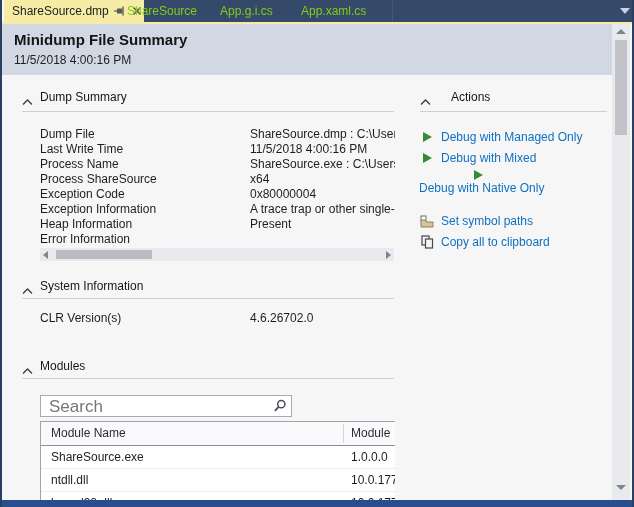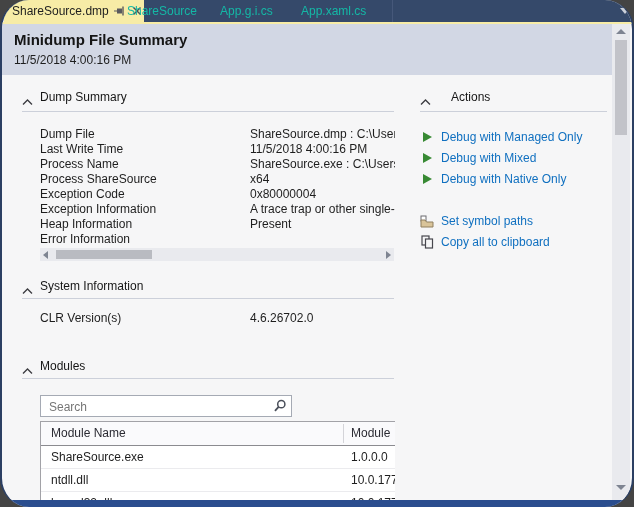--- a/index.html
+++ b/index.html
@@ -1,29 +1,28 @@
 <!DOCTYPE html>
 <html><head>
 <meta charset="utf-8">
 <style>
   html,body{margin:0;padding:0;background:#444;}
   .window{
     position:relative;width:634px;height:507px;overflow:hidden;
     font-family:"Liberation Sans",sans-serif;color:#1e1e1e;
     background:#f6f6f7;border-left:2px solid #2b3f63;border-right:2px solid #2b3f63;
     box-sizing:border-box;
-    border-radius:29px;
   }
   
   .tabbar{position:absolute;top:0;left:-2px;width:634px;height:22px;background:#35496a;margin-left:2px;left:0;}
   .tab-active{position:absolute;left:0;top:0;width:140px;height:22px;background:#f7eca6;
     display:flex;align-items:center;box-sizing:border-box;padding-left:8px;font-size:12px;color:#1e1e1e;}
   .tab-active .lbl{flex:0 0 auto;}
   .tab-ico{display:inline-flex;align-items:center;justify-content:center;width:16px;height:16px;margin-left:3px;cursor:pointer;}
-  .tab-inactive{position:absolute;top:0;height:36px;line-height:22px;font-size:12px;color:#14b8a6;cursor:pointer;}
+  .tab-inactive{position:absolute;top:0;height:36px;line-height:22px;font-size:12px;color:#84cc16;cursor:pointer;}
   .tab-sep{position:absolute;top:0;left:388px;width:1px;height:22px;background:#46587a;}
   .tab-dd{position:absolute;top:8px;right:8px;width:0;height:0;cursor:pointer;
     border-left:5px solid transparent;border-right:5px solid transparent;border-top:6px solid #ccd1da;}
   .accent-line{position:absolute;top:22px;left:0;width:634px;height:2px;background:#f7eca6;}
   
   .headband{position:absolute;top:24px;left:0;width:610px;height:51px;background:#d2d7e4;}
   .title{position:absolute;left:12px;top:7px;font-size:15px;font-weight:bold;color:#151515;}
   .stamp{position:absolute;left:12px;top:29px;font-size:12px;color:#1e1e1e;}
   
   .chev{position:absolute;width:14px;height:12px;cursor:pointer;}
@@ -38,21 +37,21 @@
   .hs-arrow{position:absolute;top:3px;width:0;height:0;cursor:pointer;}
   .hs-left{left:3px;border-top:4px solid transparent;border-bottom:4px solid transparent;border-right:5px solid #7e8491;}
   .hs-right{right:3px;border-top:4px solid transparent;border-bottom:4px solid transparent;border-left:5px solid #7e8491;}
   .hs-thumb{position:absolute;left:16px;top:2px;width:96px;height:9px;background:#b9bbc1;cursor:grab;}
   
   .action{position:absolute;left:417px;height:20px;display:flex;align-items:center;cursor:pointer;}
   .action .ico{width:16px;height:14px;display:inline-flex;align-items:center;justify-content:center;margin-right:6px;}
   .action .txt{font-size:12px;color:#1070c0;white-space:nowrap;}
   
   .search{position:absolute;left:38px;top:395px;width:252px;height:22px;background:#fff;border:1px solid #a5aab4;box-sizing:border-box;}
-  .search input{position:absolute;left:6px;top:1px;width:218px;height:18px;border:none;outline:none;font-size:12px;
+  .search input{position:absolute;left:6px;top:1px;width:218px;height:18px;border:none;outline:none;font-size:17px;
     font-family:"Liberation Sans",sans-serif;color:#1e1e1e;background:transparent;}
   .search input::placeholder{color:#767676;}
   .search .mag{position:absolute;right:4px;top:3px;cursor:pointer;}
   
   .mtable{position:absolute;left:38px;top:421px;width:355px;height:79px;overflow:hidden;
     border-left:1px solid #a2a2a7;border-top:1px solid #a2a2a7;box-sizing:border-box;background:#fff;}
   .mt-head{position:relative;height:23px;background:#fafafc;border-bottom:1px solid #8b8b90;font-size:12px;color:#2b2b33;}
   .mt-head .c1{position:absolute;left:10px;top:4px;}
   .mt-head .c2{position:absolute;left:310px;top:4px;white-space:nowrap;}
   .mt-col-sep{position:absolute;left:302px;top:2px;width:1px;height:19px;background:#d4d4d9;}
@@ -147,21 +146,21 @@
     <a class="txt">Debug with Managed Only</a>
   </div>
   <div class="action" style="top:148px;">
     <span class="ico">
         <svg width="11" height="12" viewBox="0 0 11 12">
           <polygon points="1,1 10,6 1,11" fill="#388a34"></polygon>
         </svg>
       </span>
     <a class="txt">Debug with Mixed</a>
   </div>
-  <div class="action" style="top:169px;">
+  <div class="action" style="top:169px;flex-direction:column;">
     <span class="ico">
         <svg width="11" height="12" viewBox="0 0 11 12">
           <polygon points="1,1 10,6 1,11" fill="#388a34"></polygon>
         </svg>
       </span>
     <a class="txt">Debug with Native Only</a>
   </div>
   <div class="action" style="top:211px;">
     <span class="ico">
       <svg width="14" height="13" viewBox="0 0 14 13">

